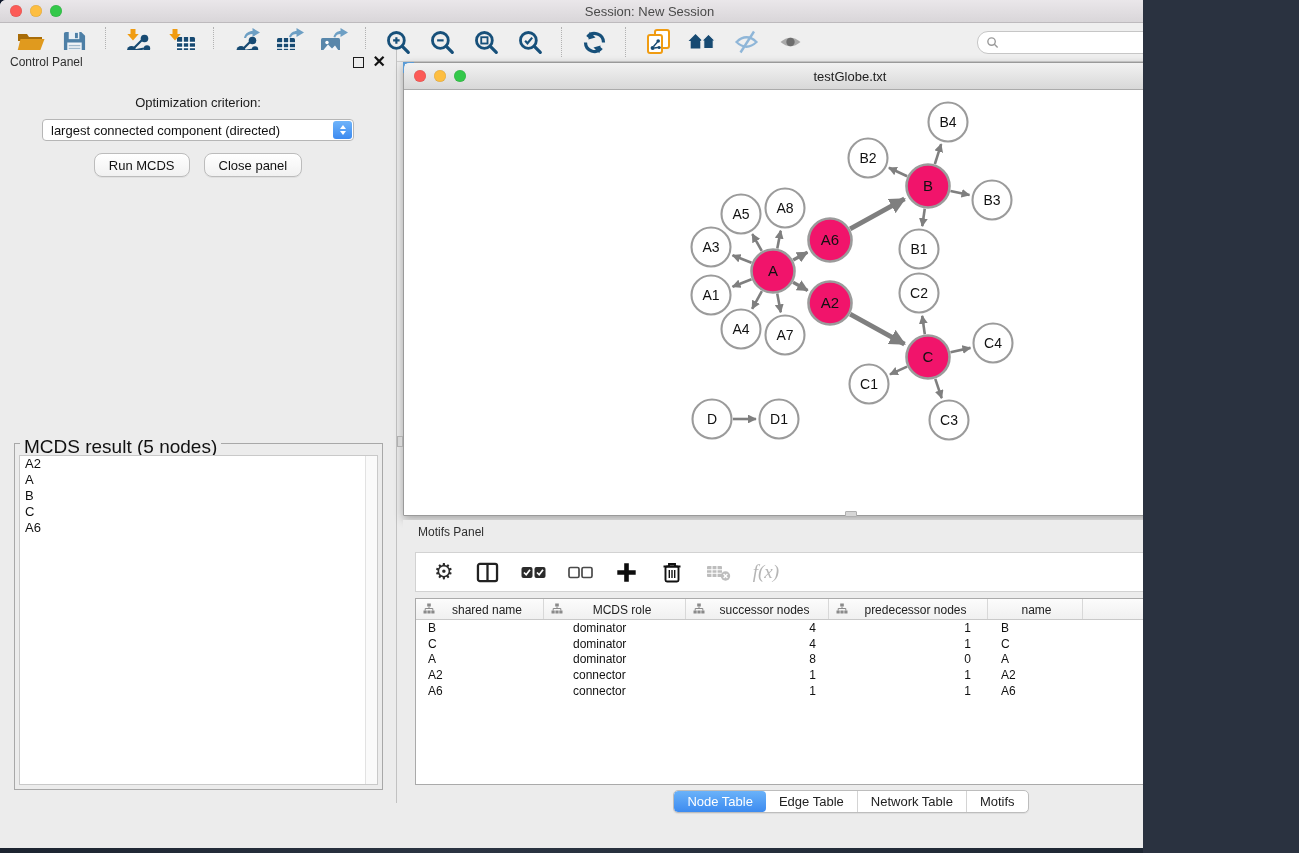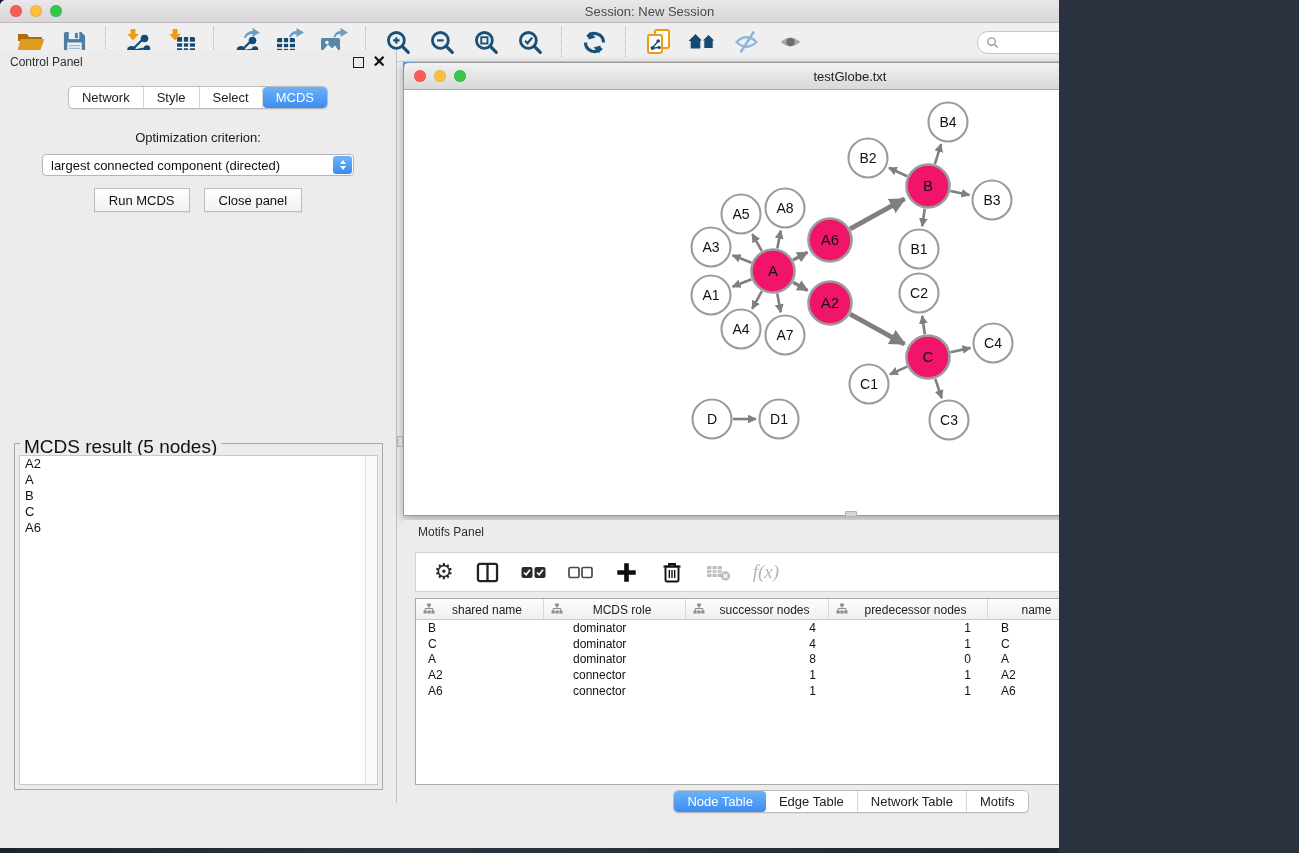--- a/index.html
+++ b/index.html
@@ -1,17 +1,17 @@
 <!DOCTYPE html>
 <html><head>
 <meta charset="utf-8">
 <style>
   html,body{margin:0;padding:0;}
   body{font-family:"Liberation Sans",sans-serif;background:#2a3240;}
-  #root{position:relative;width:1059px;height:853px;overflow:hidden;background:#0f172a;}
+  #root{position:relative;width:1143px;height:853px;overflow:hidden;background:#0f172a;}
   .appwin{position:absolute;left:0;top:0;width:1299px;height:848px;background:#ececec;border-radius:6px 6px 0 0;overflow:hidden;}
   
   .titlebar{position:absolute;left:0;top:0;width:100%;height:22px;background:linear-gradient(#eae7ea,#d9d6d9);border-bottom:1px solid #bdbabd;display:flex;align-items:center;}
   .lights{display:flex;gap:8px;margin-left:10px;}
   .light{width:12px;height:12px;border-radius:50%;box-shadow:inset 0 0 1px rgba(0,0,0,.3);}
   .lr{background:#fc5b57}.ly{background:#fdbe41}.lg{background:#34c84a}
   .title-text{position:absolute;left:0;right:0;text-align:center;font-size:13px;color:#4a4a4a;}
   
   .toolbar{position:absolute;left:0;top:23px;width:100%;height:39px;background:#efefef;border-bottom:1px solid #cfcfcf;display:flex;align-items:center;padding:0 8px;box-sizing:border-box;}
   .tbtn{width:44px;height:34px;display:flex;align-items:center;justify-content:center;}
@@ -30,21 +30,21 @@
   .seg>div:last-child{border-right:none;}
   .seg>div.active{background:linear-gradient(#6ab2f9,#3d8bf0);color:#fff;border-right:none;border-radius:4px;}
   .cp-tabs{display:flex;justify-content:center;margin-top:12px;}
   .opt-label{text-align:center;font-size:13px;color:#1a1a1a;margin-top:21px;}
   .dropdown{position:relative;margin:9px auto 0;width:312px;height:22px;background:#fff;border:1px solid #b6b6b6;border-radius:4px;box-sizing:border-box;display:flex;align-items:center;}
   .dropdown .dd-text{font-size:13px;color:#111;padding-left:8px;flex:1;white-space:nowrap;overflow:hidden;}
   .dd-step{position:absolute;right:1px;top:1px;bottom:1px;width:19px;border-radius:3px;background:linear-gradient(#6fb4fa,#3c8af0);display:flex;flex-direction:column;align-items:center;justify-content:center;gap:2px;}
   .tri-up{width:0;height:0;border-left:3.5px solid transparent;border-right:3.5px solid transparent;border-bottom:4.5px solid #fff;}
   .tri-dn{width:0;height:0;border-left:3.5px solid transparent;border-right:3.5px solid transparent;border-top:4.5px solid #fff;}
   .btn-row{display:flex;justify-content:center;gap:14px;margin-top:12px;}
-  .macbtn{height:22px;padding:0 14px;font-size:13px;color:#111;background:linear-gradient(#fff,#f1f1f1);border:1px solid #bcbcbc;border-radius:0;display:flex;align-items:center;box-shadow:0 1px 0 rgba(0,0,0,.05);}
+  .macbtn{height:22px;padding:0 14px;font-size:13px;color:#111;background:linear-gradient(#fff,#f1f1f1);border:1px solid #bcbcbc;border-radius:8px;display:flex;align-items:center;box-shadow:0 1px 0 rgba(0,0,0,.05);}
   .fieldset{position:absolute;left:14px;top:393px;width:367px;height:345px;border:1px solid #a8a8a8;}
   .legend{position:absolute;left:5px;top:-8px;background:#ececec;padding:0 4px;font-size:19px;color:#111;}
   .mcds-list{position:absolute;left:4px;top:11px;right:4px;bottom:4px;background:#fff;border:1px solid #c9c9c9;overflow:hidden;}
   .mcds-scroll{position:absolute;right:0;top:0;bottom:0;width:11px;background:#fafafa;border-left:1px solid #e2e2e2;}
   .mcds-item{font-size:13px;color:#111;padding-left:5px;line-height:16px;}
   
   .netwin{position:absolute;left:403px;top:62px;width:894px;height:454px;background:#fff;border:1px solid #9a9a9a;border-radius:5px 5px 1px 1px;box-shadow:0 3px 10px rgba(0,0,0,.30);box-sizing:border-box;}
   .net-titlebar{height:26px;background:linear-gradient(#f2f2f2,#d8d8d8);border-bottom:1px solid #ababab;border-radius:5px 5px 0 0;display:flex;align-items:center;position:relative;}
   .net-title{position:absolute;left:0;right:0;text-align:center;font-size:13px;color:#222;}
   .net-canvas{position:absolute;left:1px;top:27px;right:1px;bottom:1px;background:#fff;overflow:hidden;}
@@ -228,28 +228,20 @@
     </div>
   </div>
 
   <div class="cpanel">
     <div class="panel-head">
       <span class="panel-title">Control Panel</span>
       <span class="panel-ctrls">
         <span class="float-box"></span>
         <span class="close-x">✕</span>
       </span>
-    </div>
-    <div class="cp-tabs">
-      <div class="seg">
-        <div>Network</div>
-        <div>Style</div>
-        <div>Select</div>
-        <div class="active">MCDS</div>
-      </div>
     </div>
     <div class="opt-label">Optimization criterion:</div>
     <div class="dropdown">
       <span class="dd-text">largest connected component (directed)</span>
       <span class="dd-step">
         <span class="tri-up"></span>
             <span class="tri-dn"></span>
       </span>
     </div>
     <div class="btn-row">

